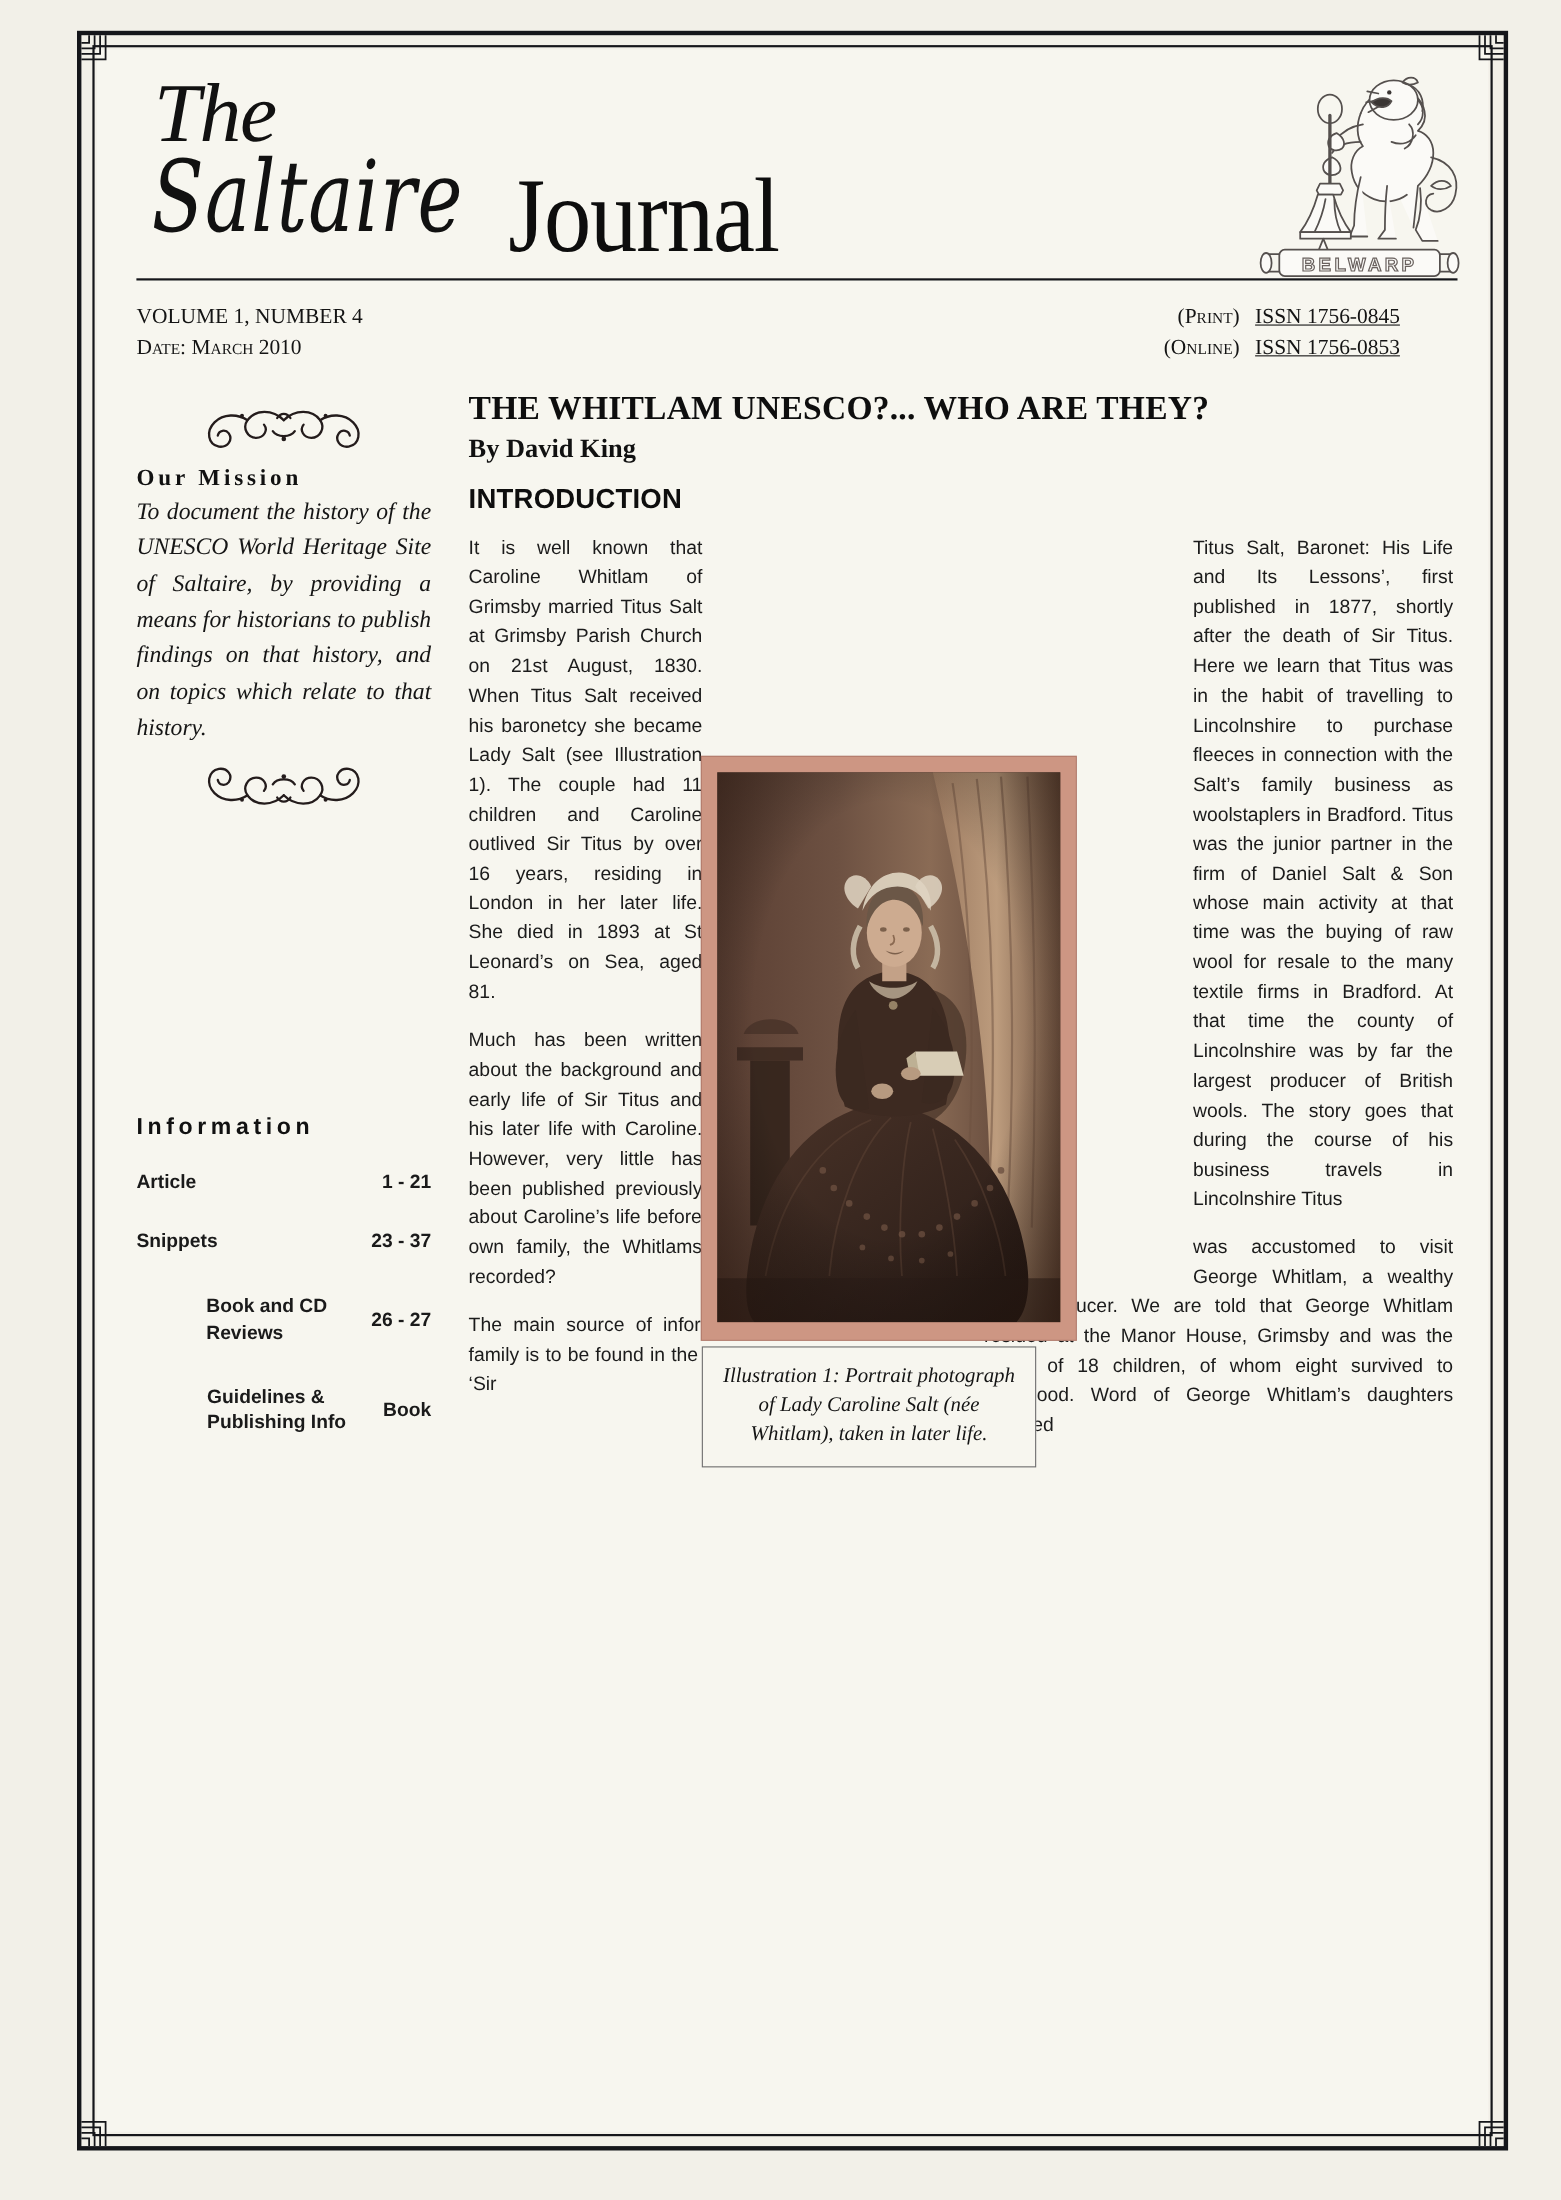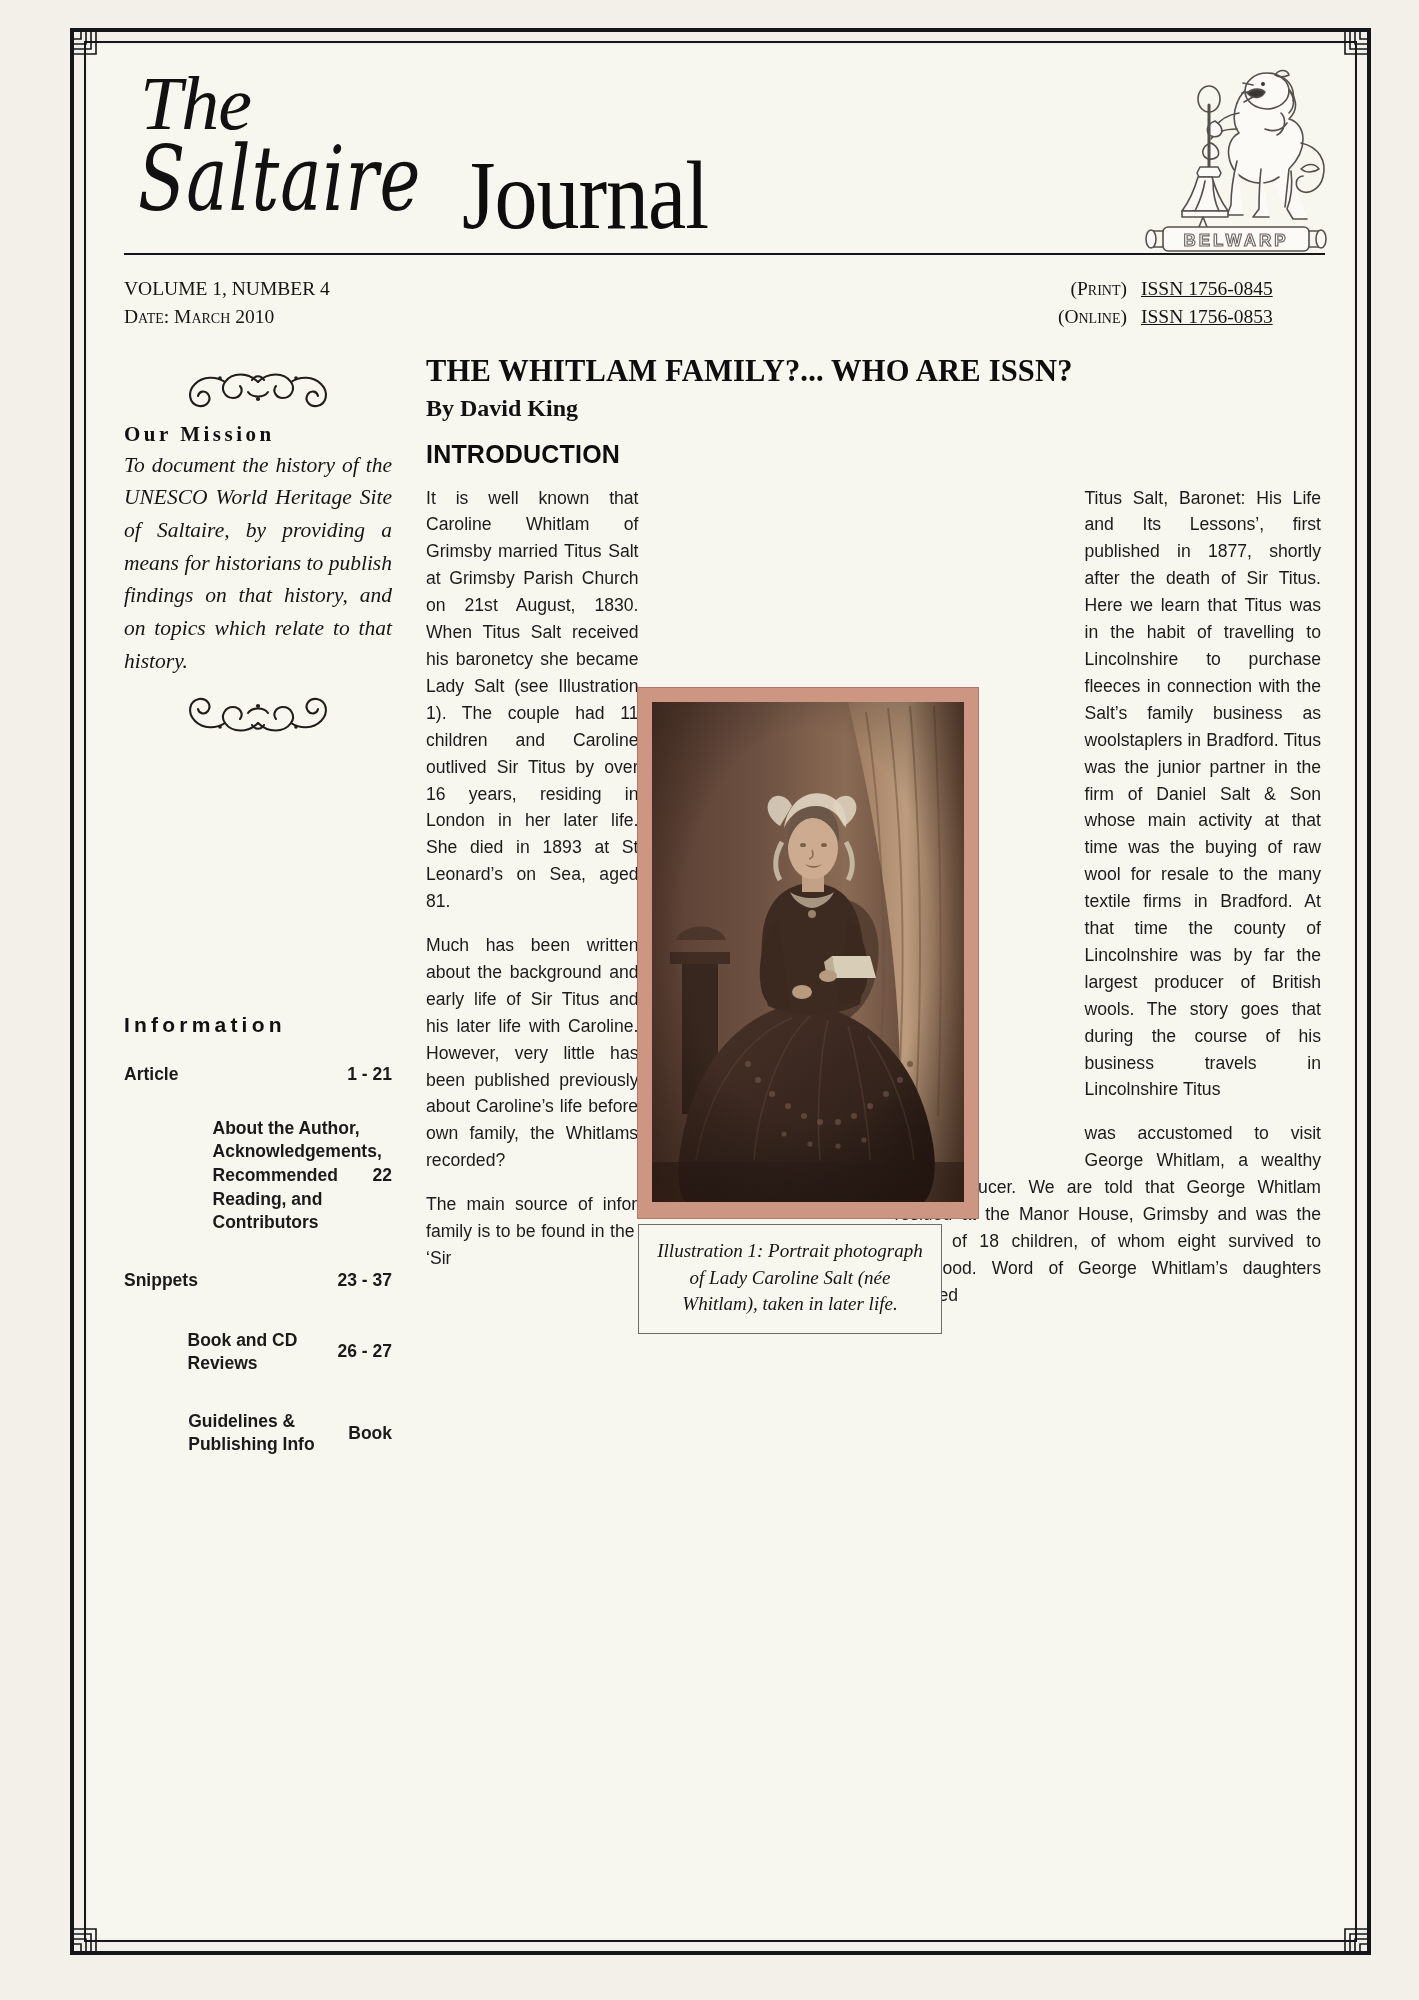--- a/index.html
+++ b/index.html
@@ -439,42 +439,38 @@
           <circle cx="128" cy="30" r="1.8" fill="#241c1c"></circle>
         </svg>
 
         <div id="info-block">
           <div class="info-title">Information</div>
 
           <div class="info-row">
             <span class="label">Article</span>
             <span class="page">1 - 21</span>
           </div>
-          <div class="info-row" style="margin-bottom:34px;">
-            <span class="label" style="max-width:160px;">About the Author, Acknowledgements, Recommended Reading, and Contributors</span>
-            <span class="page">22</span>
-          </div>
           <div class="info-row" style="margin-bottom:36px;">
             <span class="label">Snippets</span>
             <span class="page">23 - 37</span>
           </div>
           <div class="info-row" style="margin-bottom:34px;">
             <span class="label" style="max-width:150px;">Book and CD Reviews</span>
             <span class="page">26 - 27</span>
           </div>
           <div class="info-row">
             <span class="label" style="max-width:160px;">Guidelines &amp; Publishing Info</span>
             <span class="page">Book</span>
           </div>
         </div>
       </div>
 
       <div id="article">
 
-        <div class="art-title">THE WHITLAM FAMILY?...  WHO ARE ISSN?</div>
+        <div class="art-title">THE WHITLAM UNESCO?...  WHO ARE THEY?</div>
         <div class="art-byline">By David King</div>
         <div class="art-section">INTRODUCTION</div>
 
         <div id="cols">
 
           <div class="col">
             <div class="float-img-left"></div>
             <p>It is well known that Caroline Whitlam of Grimsby married Titus Salt at Grimsby Parish Church on 21st August, 1830. When Titus Salt received his baronetcy she became Lady Salt (see Illustration 1). The couple had 11 children and Caroline outlived Sir Titus by over 16 years, residing in London in her later life. She died in 1893 at St Leonard’s on Sea, aged 81.</p>
             <p>Much has been written about the background and early life of Sir Titus and his later life with Caroline. However, very little has been published previously about Caroline’s life before her marriage, or about her own family, the Whitlams.  So just what has been recorded?</p>
             <p>The main source of information about the Whitlam family is to be found in the Reverend Balgarnie’s book ‘Sir</p>

